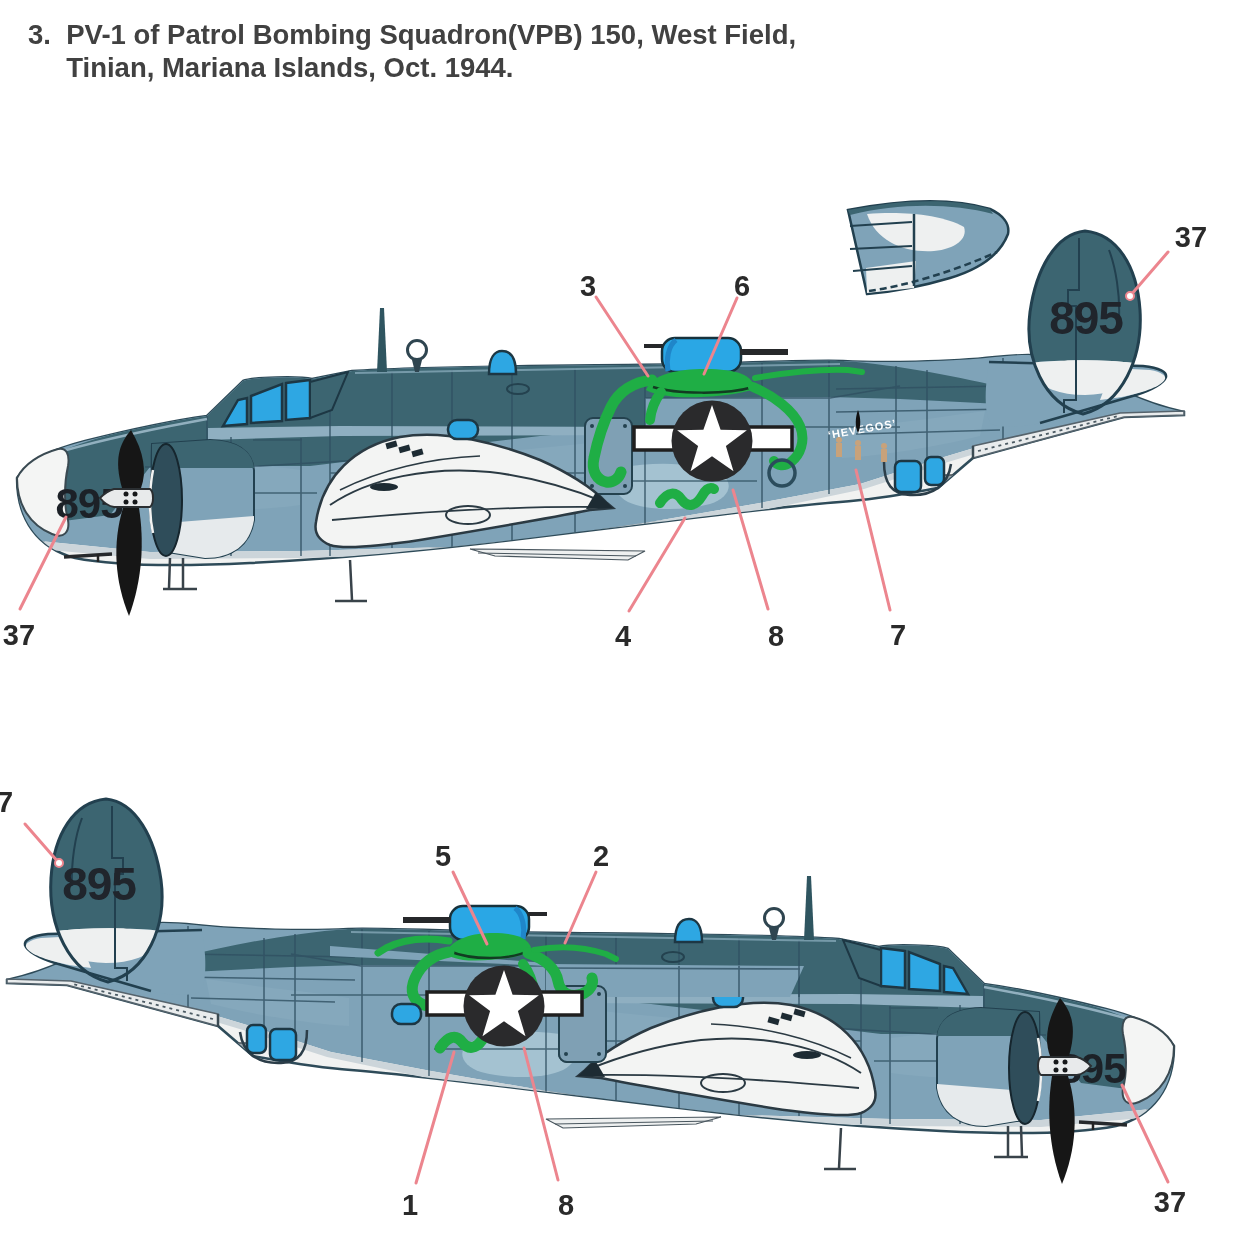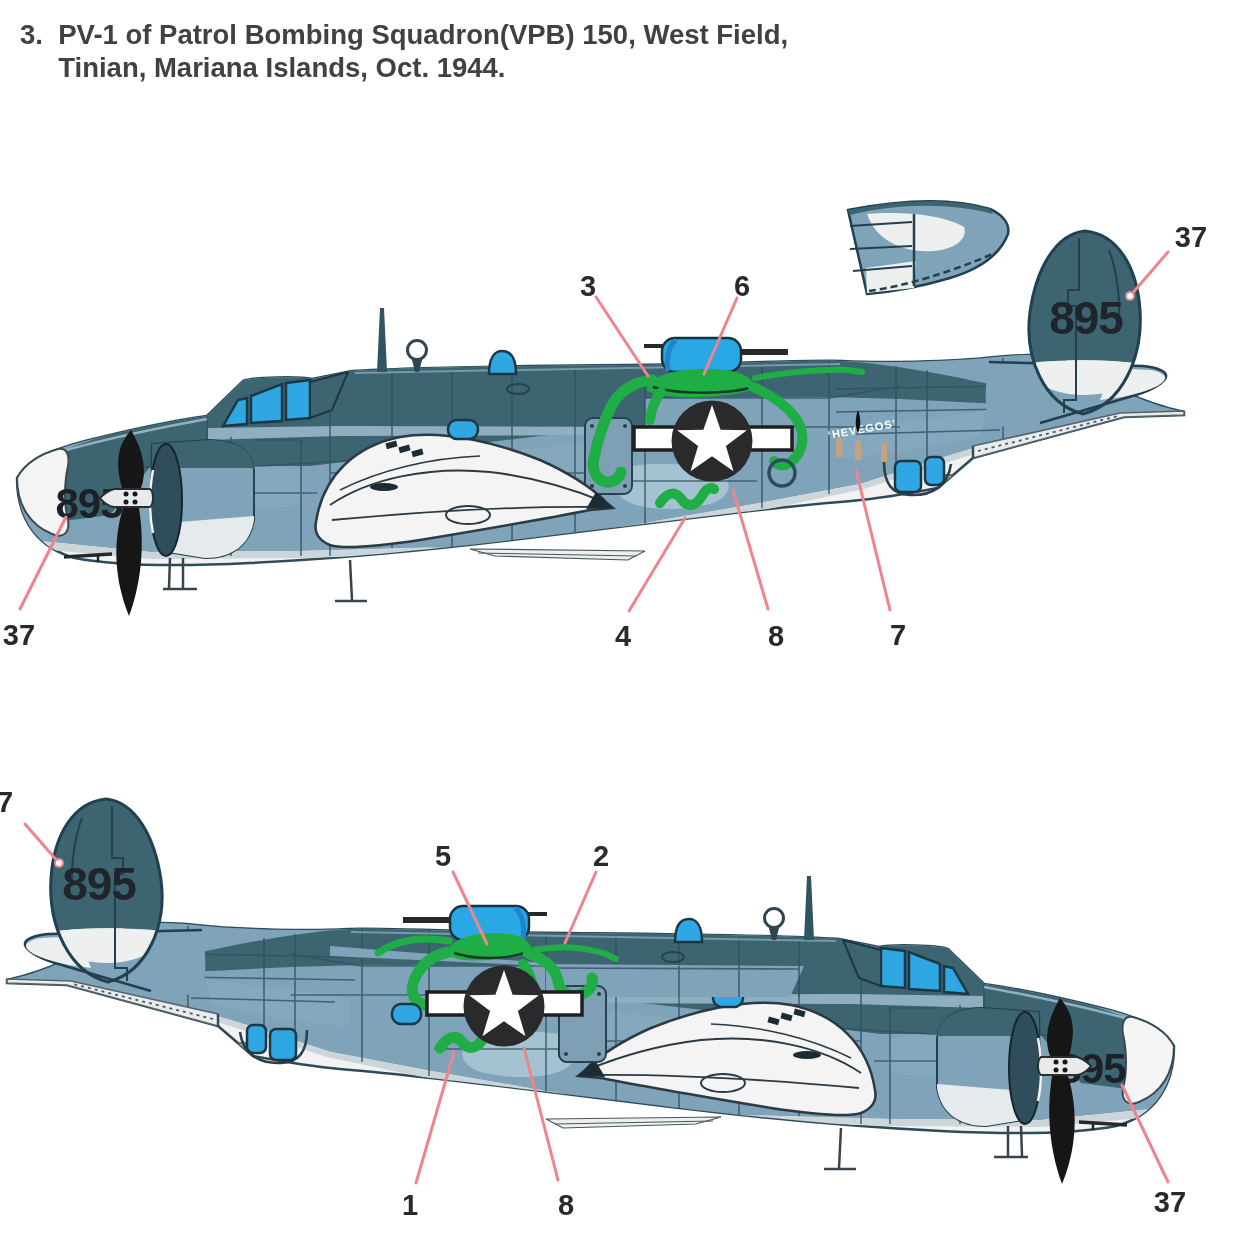--- a/index.html
+++ b/index.html
@@ -1,17 +1,17 @@
 <!DOCTYPE html>
 <html><head>
 <meta charset="utf-8">
 <style>
 html,body{margin:0;padding:0;background:#fff;}
 #page{width:1240px;height:1240px;position:relative;background:#fff;font-family:"Liberation Sans",sans-serif;}
-.hdr{position:absolute;left:20px;top:18px;font-size:27.5px;font-weight:bold;color:#414141;line-height:33px;letter-spacing:0;}
+.hdr{position:absolute;left:28px;top:18px;font-size:27.5px;font-weight:bold;color:#414141;line-height:33px;letter-spacing:0;}
 </style>
 </head>
 <body>
 <div id="page">
 <div class="hdr">3.&nbsp;&nbsp;PV-1&nbsp;of&nbsp;Patrol&nbsp;Bombing&nbsp;Squadron(VPB)&nbsp;150,&nbsp;West&nbsp;Field,<br>&nbsp;&nbsp;&nbsp;&nbsp;&nbsp;Tinian,&nbsp;Mariana&nbsp;Islands,&nbsp;Oct.&nbsp;1944.</div>
 <svg width="1240" height="1240" viewBox="0 0 1240 1240" style="position:absolute;left:0;top:0;">
 <defs>
 <g id="airframe">
 
   <path id="fus" d="M17,478 C28,461 50,450 85,441 C125,431 170,421 207,416

